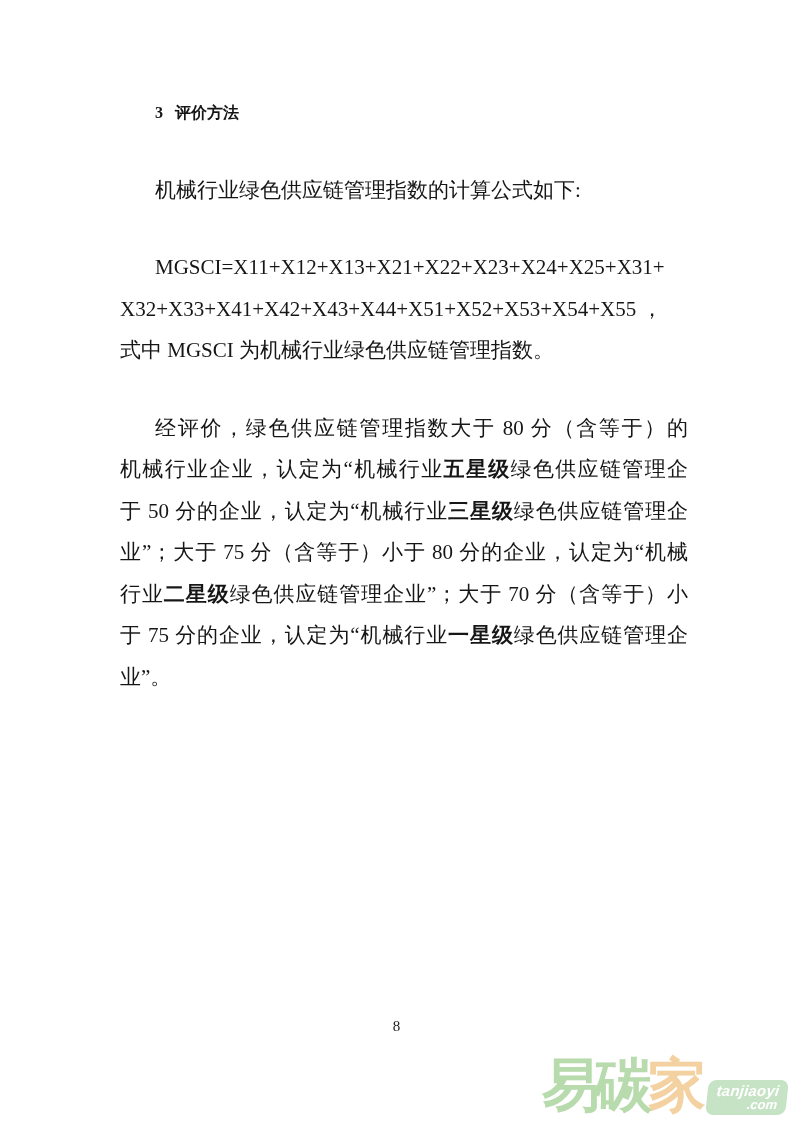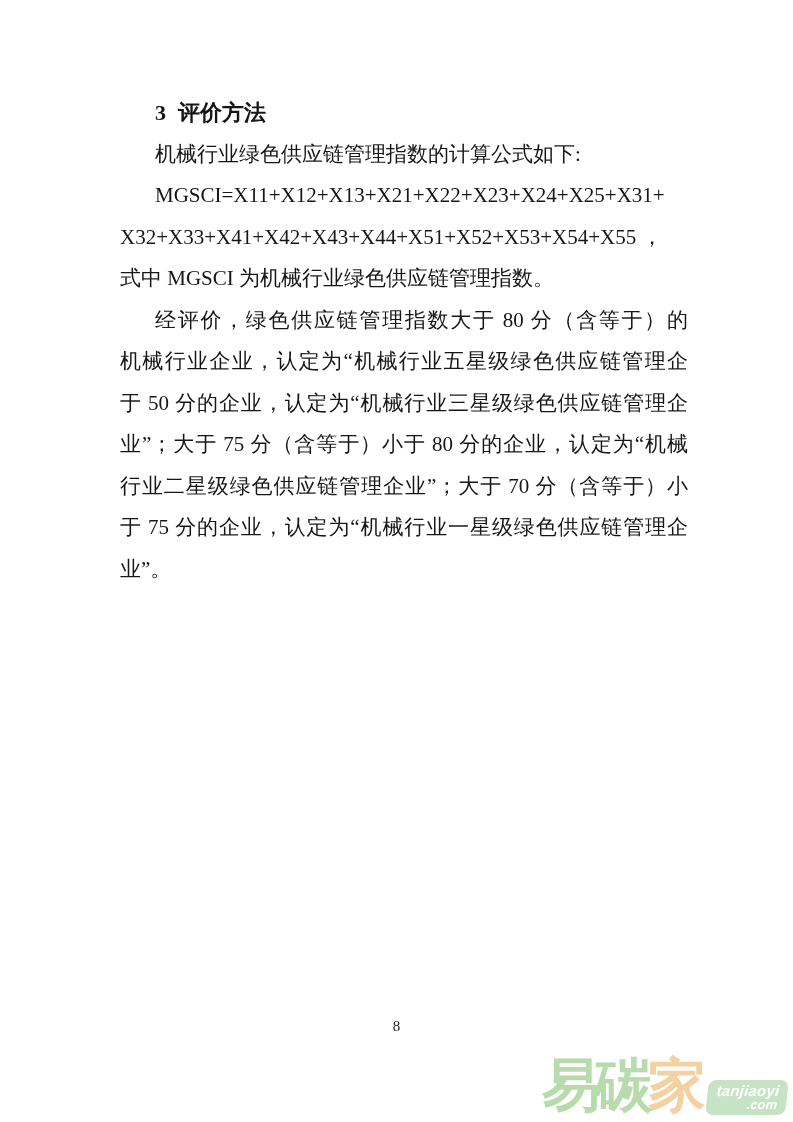--- a/index.html
+++ b/index.html
@@ -20,37 +20,37 @@
   .content {
     position: absolute;
     left: 120px;
     top: 92px;
     width: 568px;
   }
   .heading {
     height: 41.5px;
     line-height: 41.5px;
     font-weight: bold;
-    font-size: 22px;
+    font-size: 16px;
     padding-left: 35px;
     white-space: nowrap;
   }
   .heading .h-num { margin-right: 12px; }
   .line {
     height: 41.5px;
     line-height: 41.5px;
     font-size: 21px;
     white-space: nowrap;
   }
-  .line.indent { padding-left: 35px; }
+  .line.indent { padding-left: 35px; margin-top: 36px; }
   .line.justify {
     text-align: justify;
     text-align-last: justify;
   }
-  .line .bold { font-weight: normal; }
+  .line .bold { font-weight: bold; }
   .page-number {
     position: absolute;
     left: 0;
     width: 100%;
     top: 1018px;
     text-align: center;
     font-size: 15px;
     color: #222222;
   }
   .watermark {

